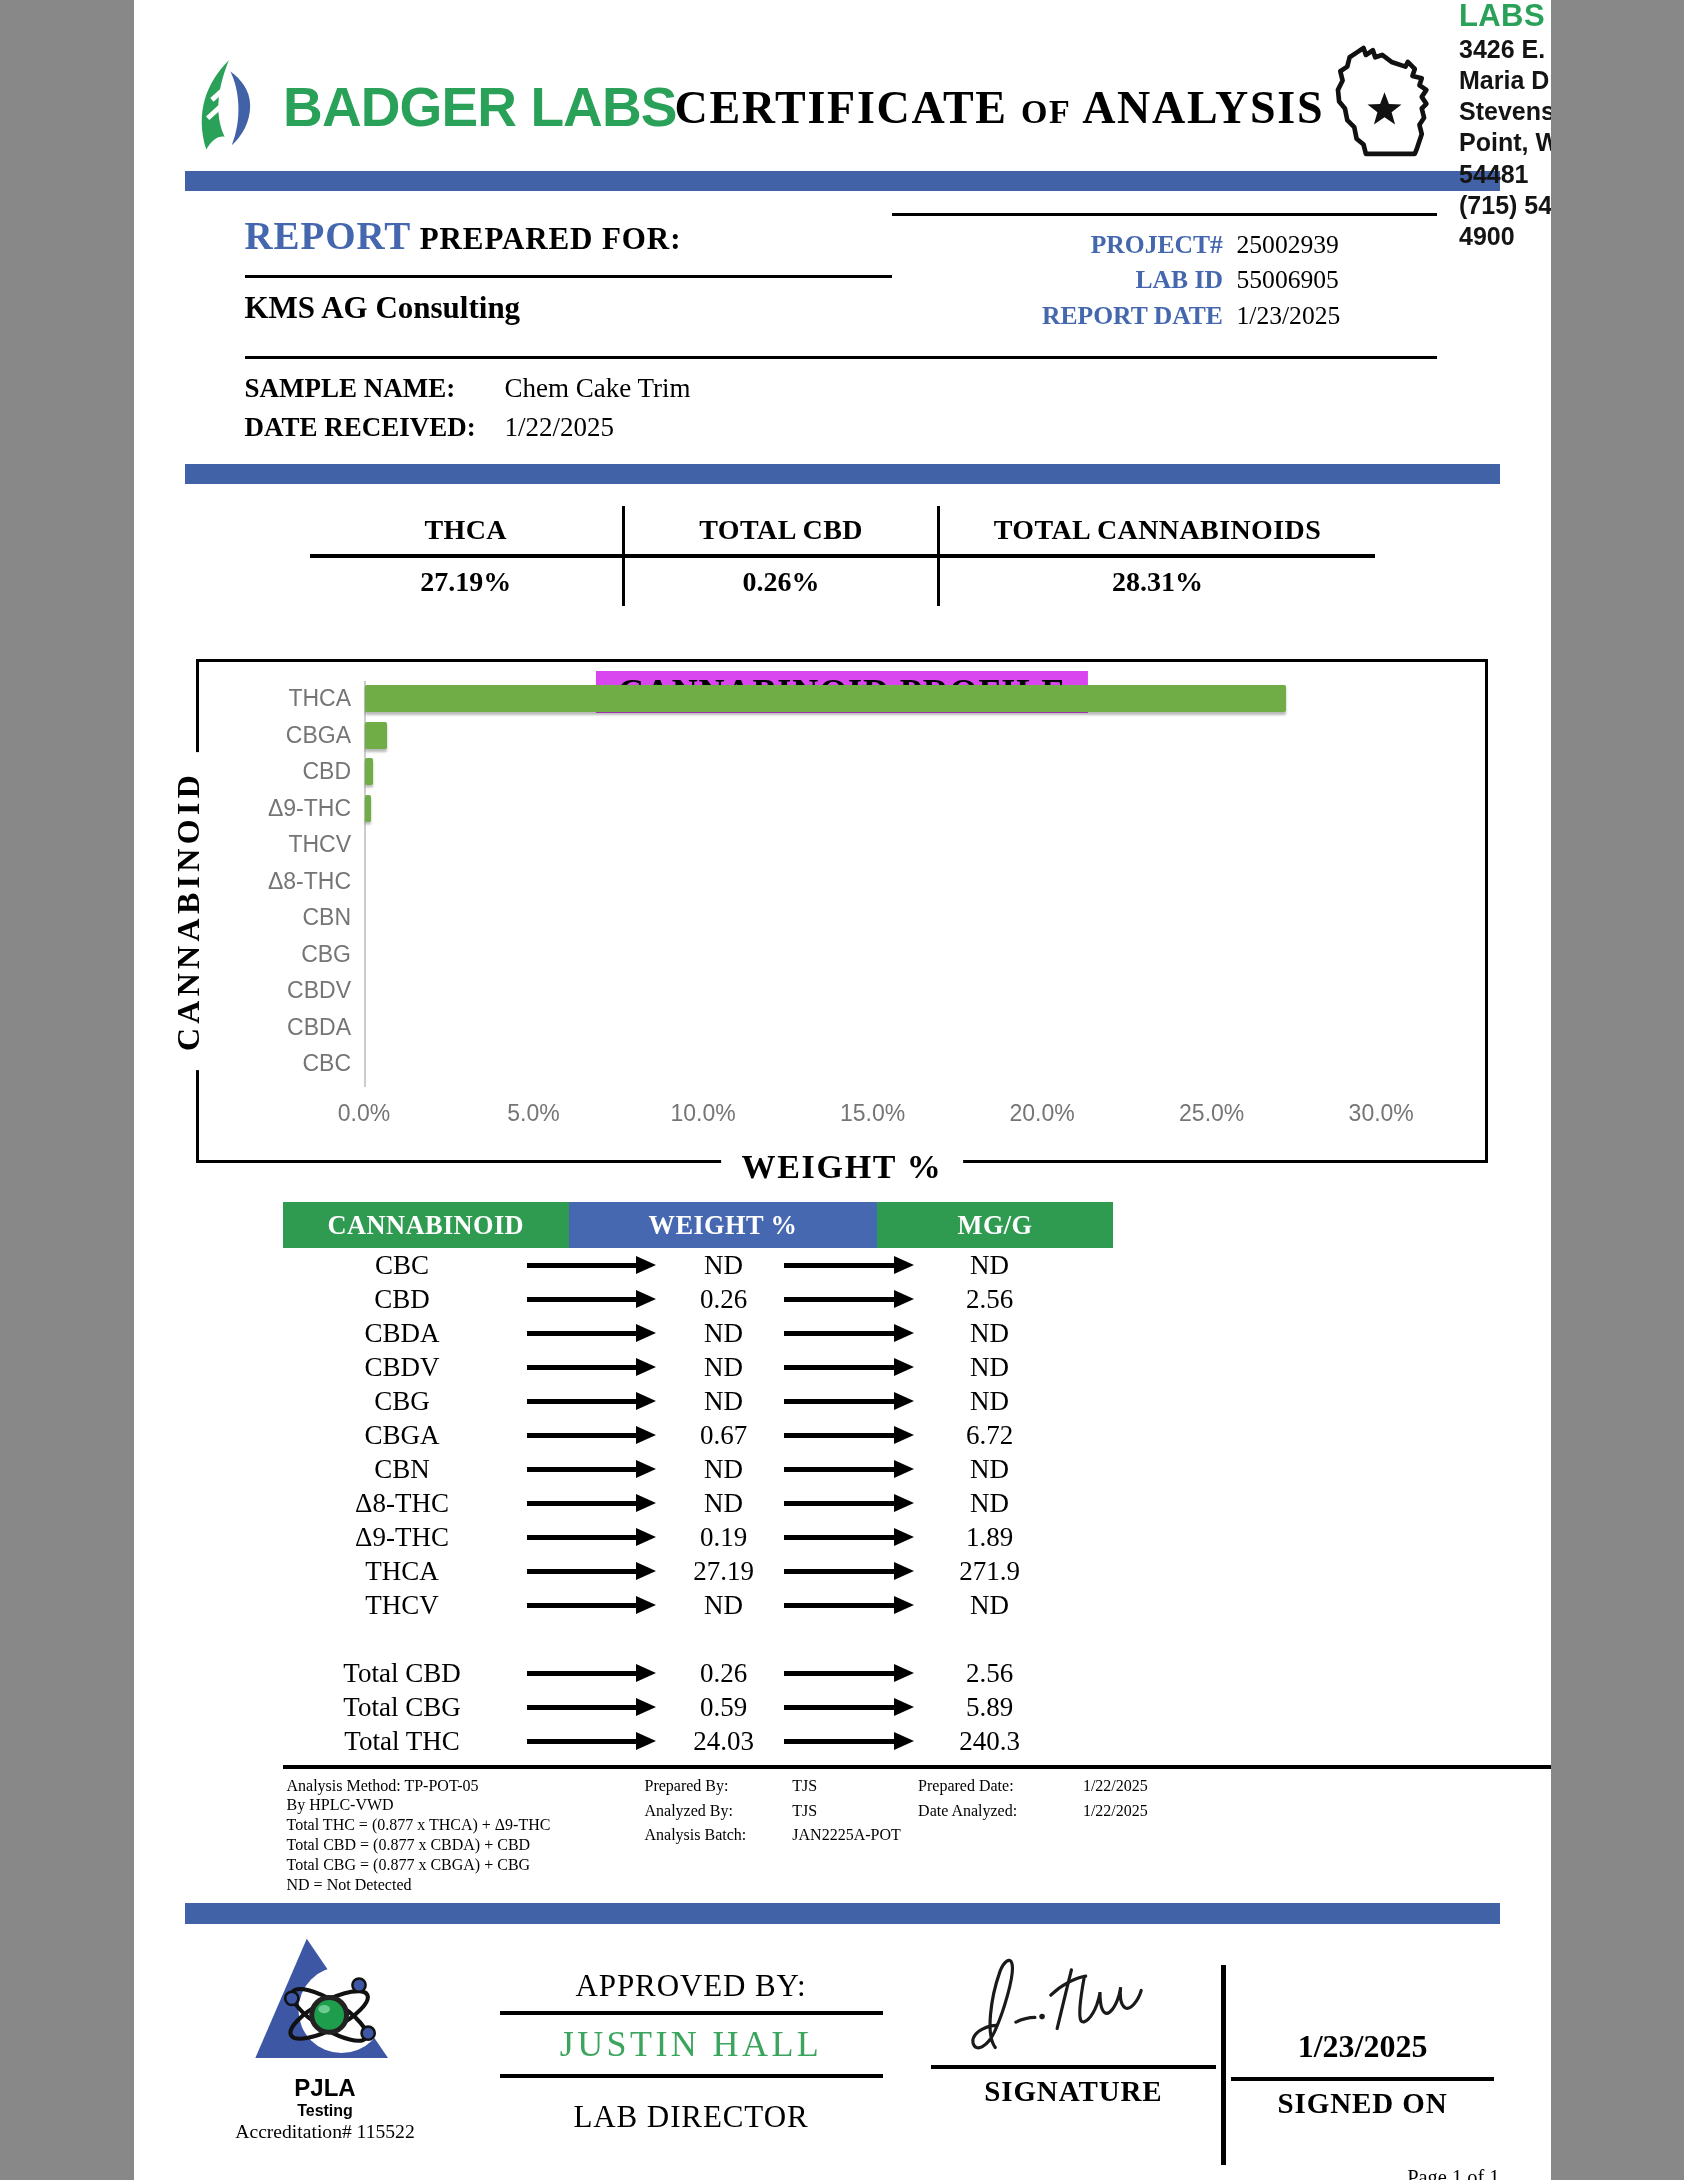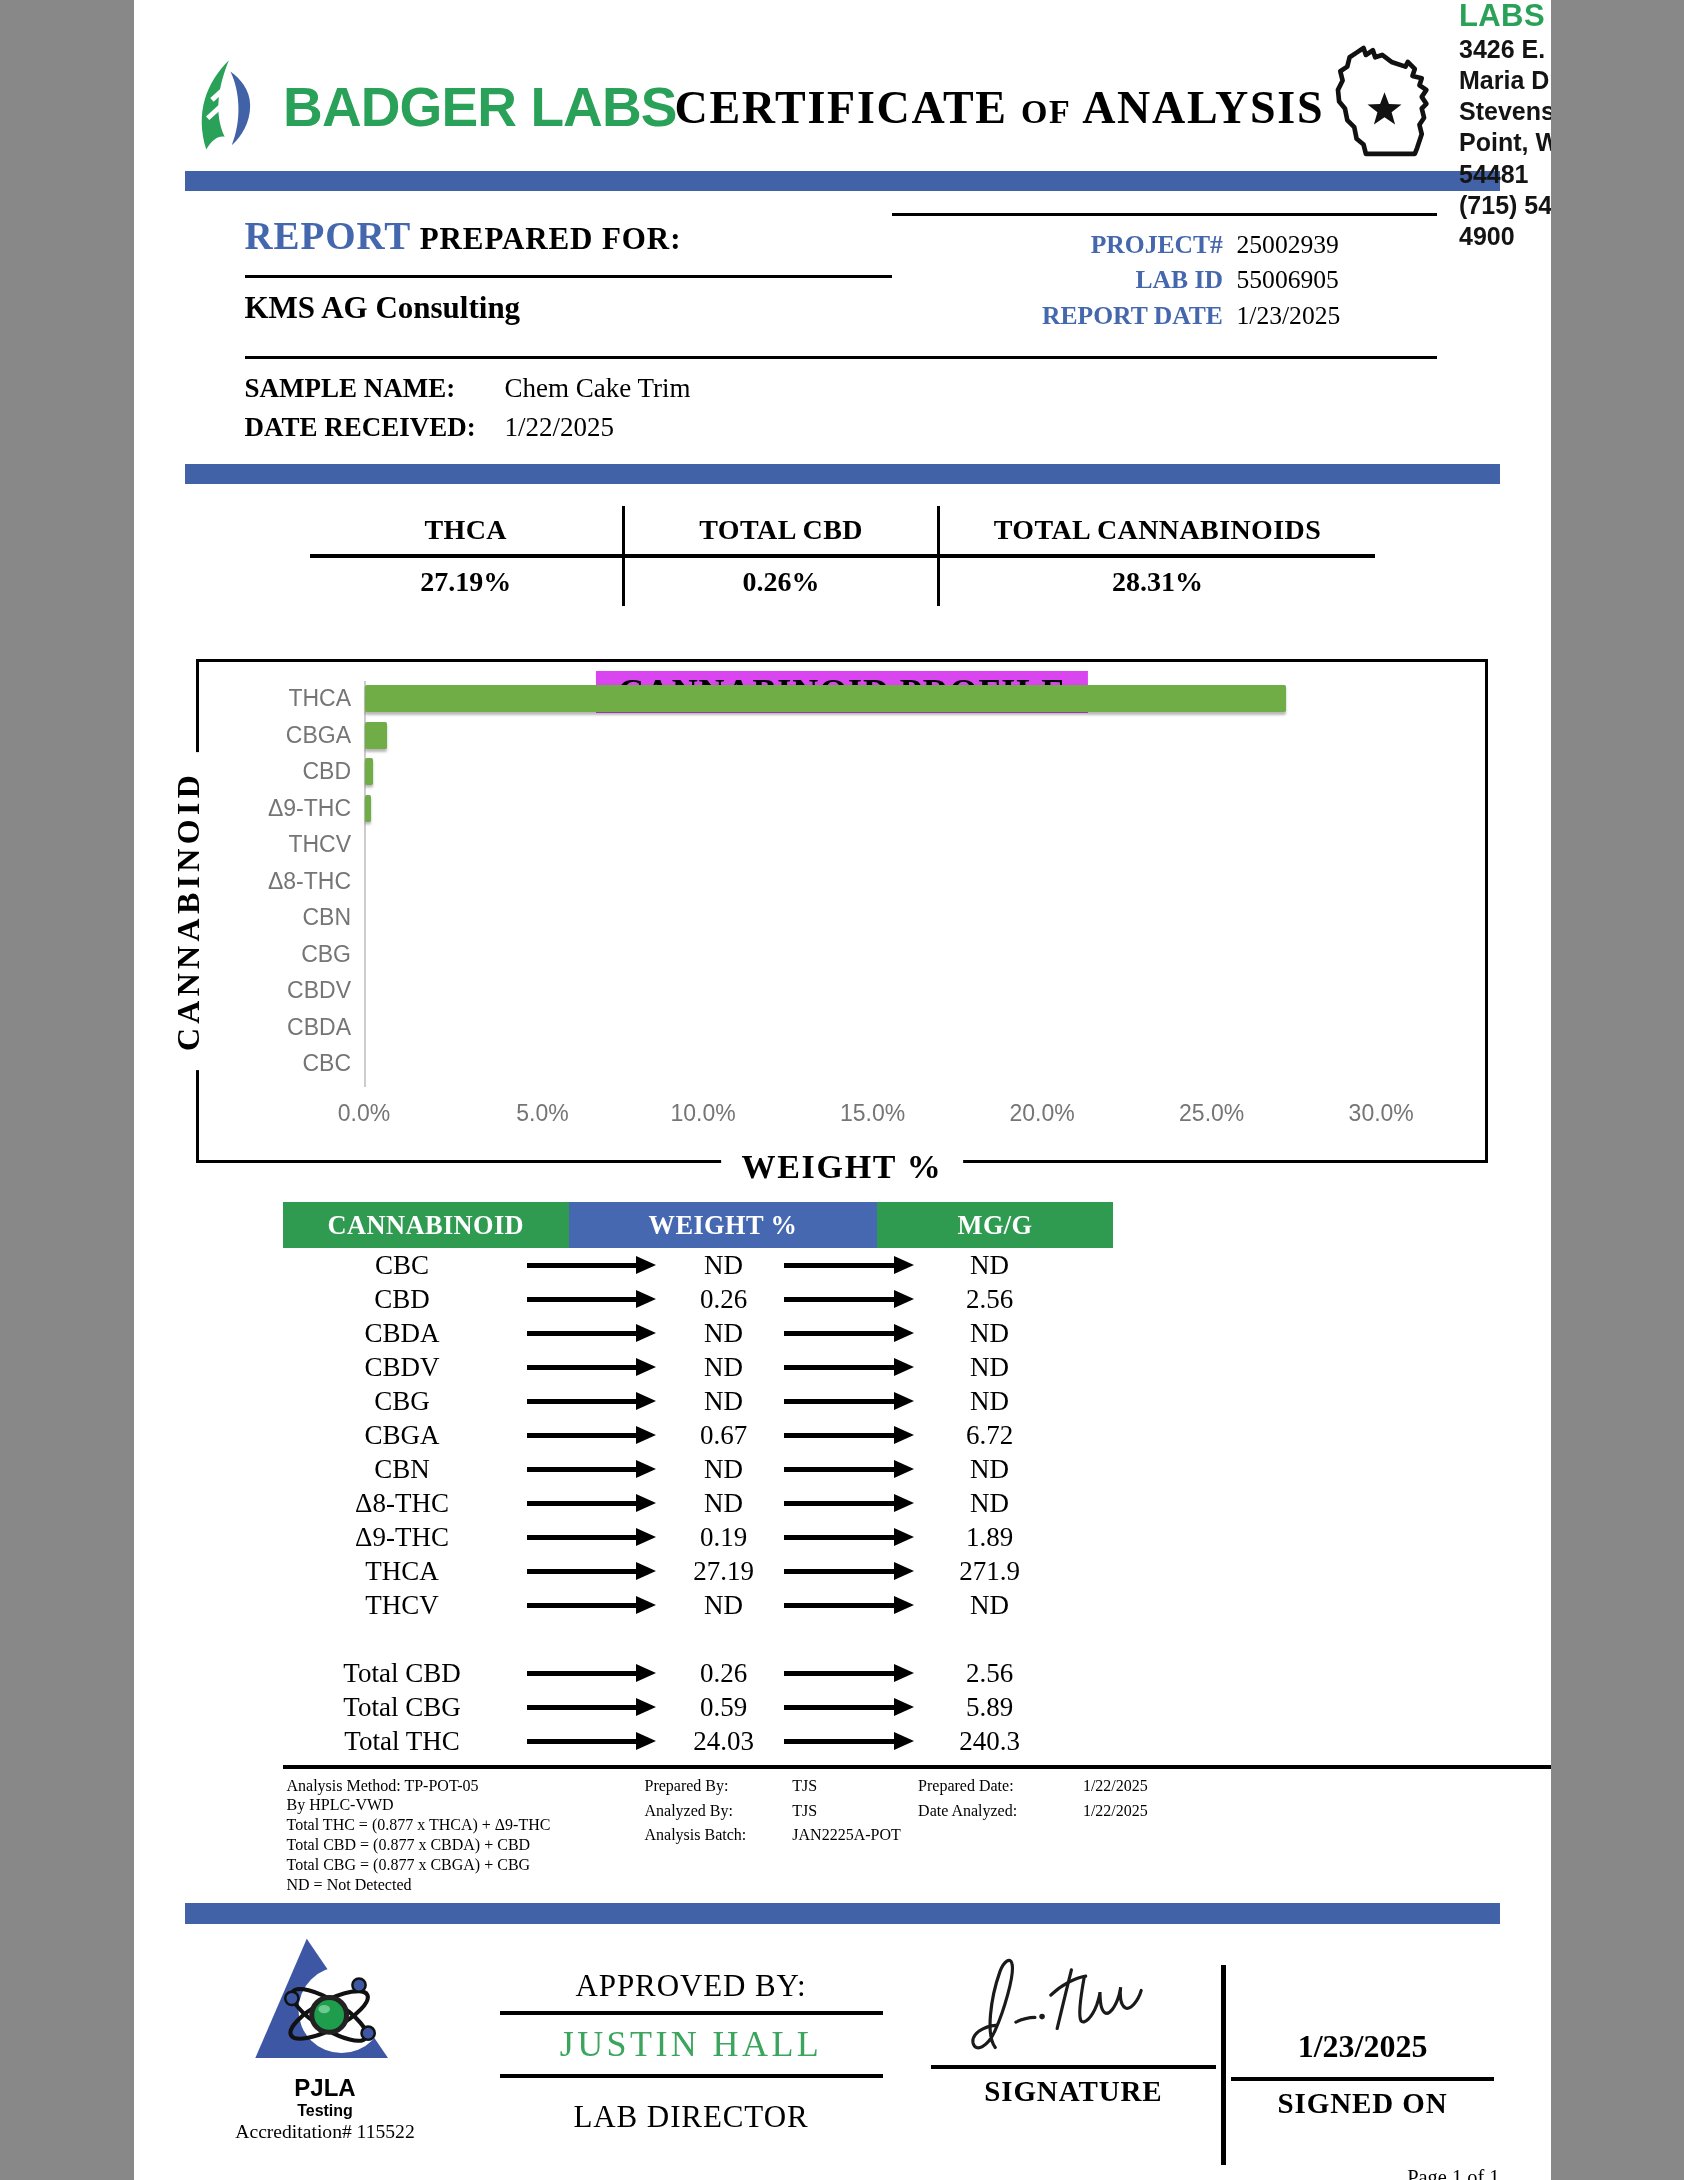--- a/index.html
+++ b/index.html
@@ -659,21 +659,21 @@
             <span class="cat-label">CBDA</span>
             <div class="bar-track"></div>
           </div>
           <div class="chart-row">
             <span class="cat-label">CBC</span>
             <div class="bar-track"></div>
           </div>
         </div>
       <div class="axis-ticks">
           <span style="left: 0%;">0.0%</span>
-          <span style="left: 15.3846%; margin-left: 9px;">5.0%</span>
+          <span style="left: 15.3846%;">5.0%</span>
           <span style="left: 30.7692%;">10.0%</span>
           <span style="left: 46.1538%;">15.0%</span>
           <span style="left: 61.5385%;">20.0%</span>
           <span style="left: 76.9231%;">25.0%</span>
           <span style="left: 92.3077%;">30.0%</span>
         </div>
     </div>
   </div>
 
   <div class="results">

